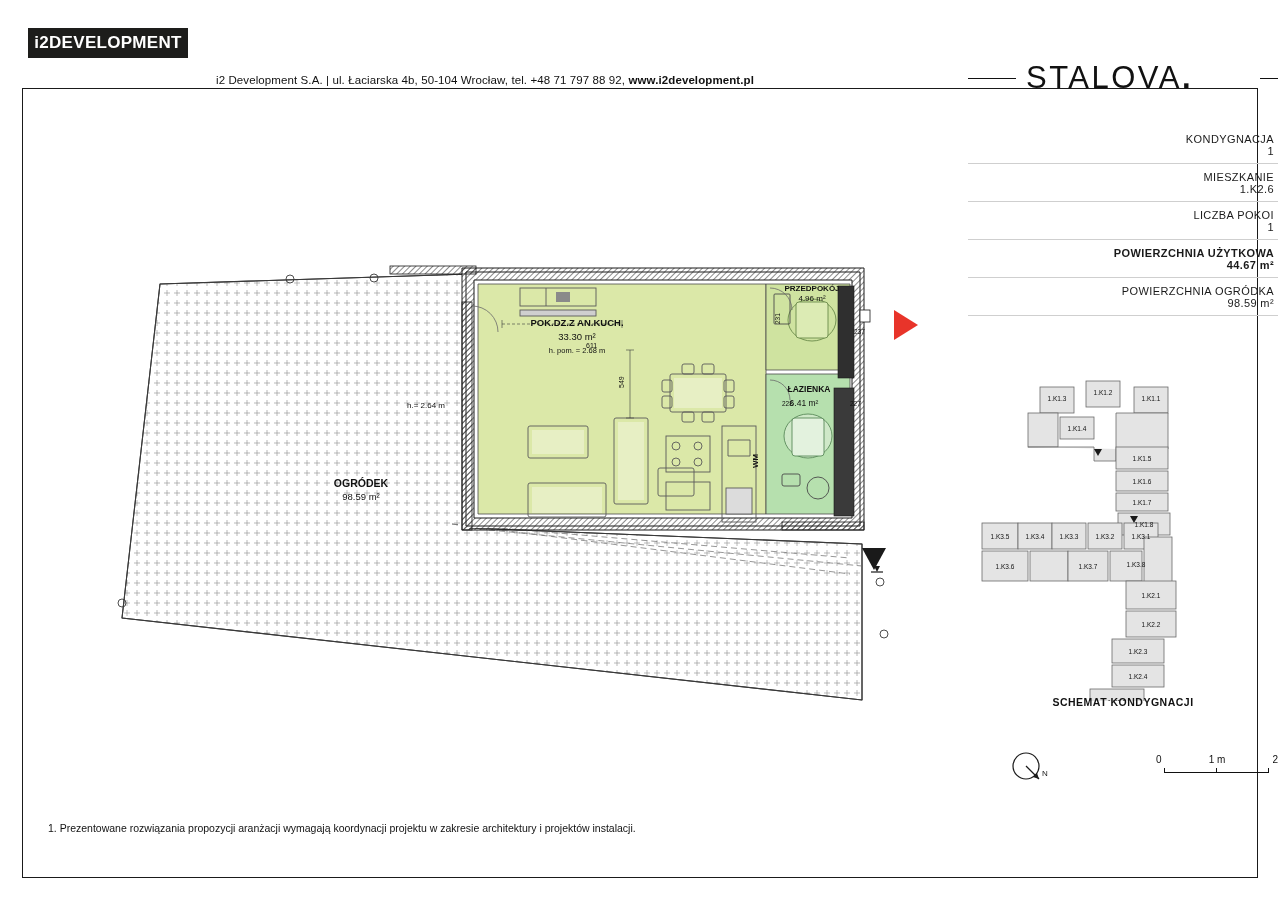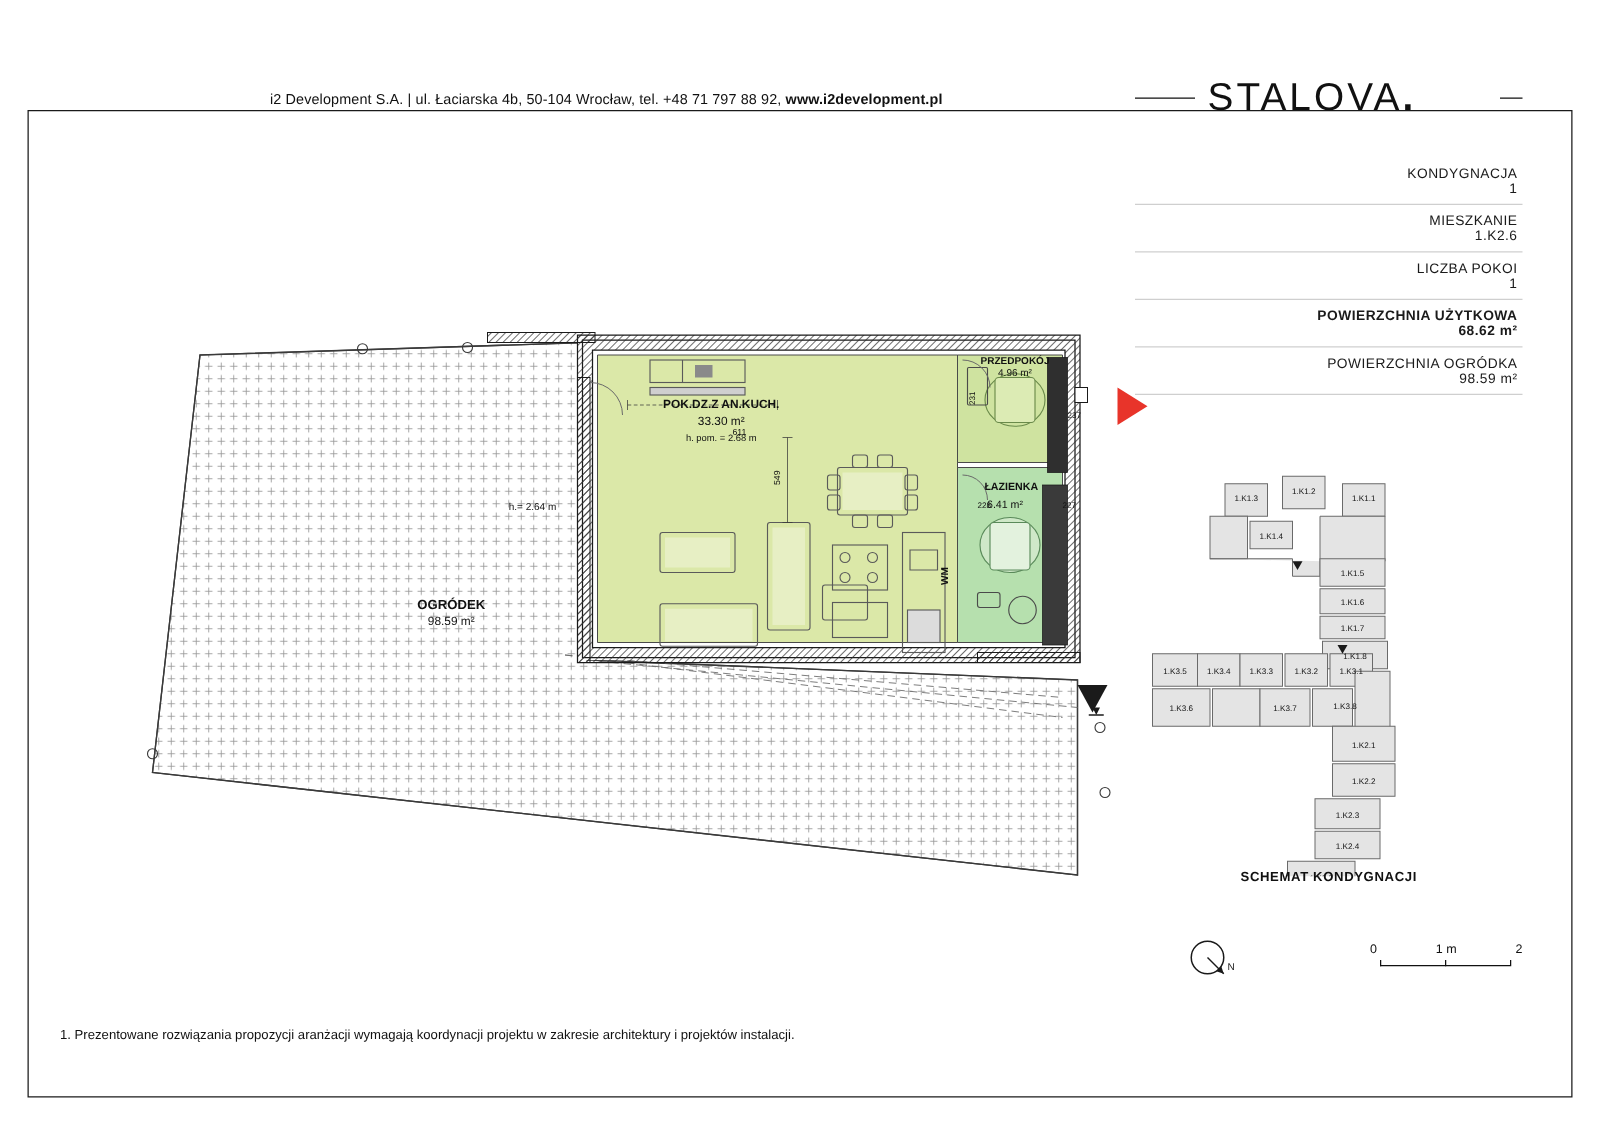--- a/index.html
+++ b/index.html
@@ -27,21 +27,21 @@
   }
   .header-addr b { font-weight:bold; }
 
   
   .frame {
     position:absolute; left:22px; top:88px; width:1236px; height:790px;
     border:1px solid #1a1a1a;
   }
 
   
-  .right-panel { position:absolute; left:908px; top:46px; width:310px; height:840px; }
+  .right-panel { position:absolute; left:968px; top:46px; width:310px; height:840px; }
   .brand {
     position:absolute; left:58px; top:14px; width:252px;
     font-size:31px; letter-spacing:2.5px; font-weight:normal; color:#111;
   }
   .brand .dot { font-weight:bold; }
   .brand-rule-l { position:absolute; left:0px; top:32px; width:48px; height:1px; background:#111; }
   .brand-rule-r { position:absolute; left:292px; top:32px; width:18px; height:1px; background:#111; }
 
   .spec { position:absolute; left:0px; top:80px; width:310px; }
   .spec-row {
@@ -95,20 +95,23 @@
     font-size:10.5px; line-height:1.55; color:#111;
   }
   .footnote .t { font-weight:bold; margin-bottom:1px; }
 
   
 </style>
 </head>
 <body>
 
 <div class="header">
+  <div class="logo-box">
+    <span>i2DEVELOPMENT</span>
+  </div>
   <div class="header-addr">
     <span>i2 Development S.A.  |  ul. Łaciarska 4b, 50-104 Wrocław, tel. +48 71 797 88 92, </span><b>www.i2development.pl</b>
   </div>
 </div>
 
 <div class="frame"></div>
 
 <div class="drawing">
   <svg width="926" height="790" viewBox="0 0 926 790">
     <defs>
@@ -287,21 +290,21 @@
     <div class="spec-row">
       <span class="k">MIESZKANIE</span>
       <span class="v">1.K2.6</span>
     </div>
     <div class="spec-row">
       <span class="k">LICZBA POKOI</span>
       <span class="v">1</span>
     </div>
     <div class="spec-row bold">
       <span class="k">POWIERZCHNIA UŻYTKOWA</span>
-      <span class="v">68.62 m²</span>
+      <span class="v">44.67 m²</span>
     </div>
     <div class="spec-row">
       <span class="k">POWIERZCHNIA OGRÓDKA</span>
       <span class="v">98.59 m²</span>
     </div>
   </div>
 
   <div class="keyplan">
     <svg width="310" height="400" viewBox="0 0 310 400">
       <g stroke="#6a6a6a" stroke-width="0.8" fill="#e4e4e4">

